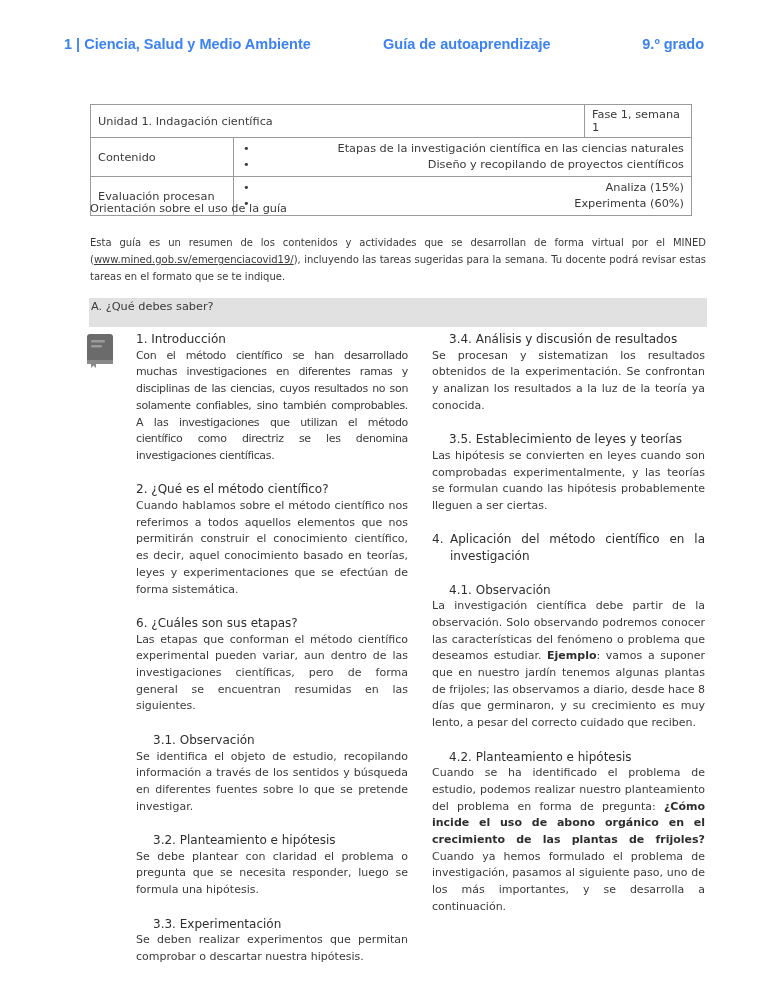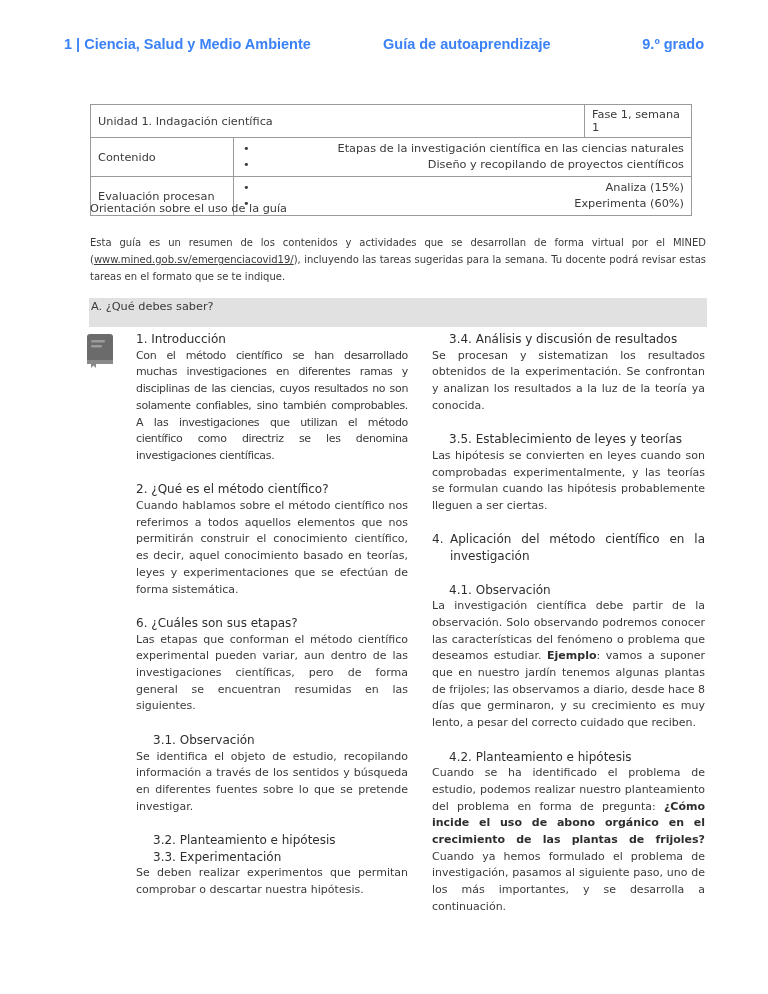--- a/index.html
+++ b/index.html
@@ -97,20 +97,21 @@
   <h3>2.  ¿Qué es el método científico?</h3>
   <p>Cuando hablamos sobre el método científico nos referimos a todos aquellos elementos que nos permitirán construir el conocimiento científico, es decir, aquel conocimiento basado en teorías, leyes y experimentaciones que se efectúan de forma sistemática.</p>
 
   <h3>6.  ¿Cuáles son sus etapas?</h3>
   <p>Las etapas que conforman el método científico experimental pueden variar, aun dentro de las investigaciones científicas, pero de forma general se encuentran resumidas en las siguientes.</p>
 
   <h3 class="sub">3.1.  Observación</h3>
   <p>Se identifica el objeto de estudio, recopilando información a través de los sentidos y búsqueda en diferentes fuentes sobre lo que se pretende investigar.</p>
 
   <h3 class="sub">3.2.  Planteamiento e hipótesis</h3>
+  <p>Se debe plantear con claridad el problema o pregunta que se necesita responder, luego se formula una hipótesis.</p>
 
   <h3 class="sub">3.3.  Experimentación</h3>
   <p>Se deben realizar experimentos que permitan comprobar o descartar nuestra hipótesis.</p>
 </div>
 
 <div class="col right">
   <h3 class="sub">3.4.  Análisis y discusión de resultados</h3>
   <p>Se procesan y sistematizan los resultados obtenidos de la experimentación. Se confrontan y analizan los resultados a la luz de la teoría ya conocida.</p>
 
   <h3 class="sub">3.5.  Establecimiento de leyes y teorías</h3>

